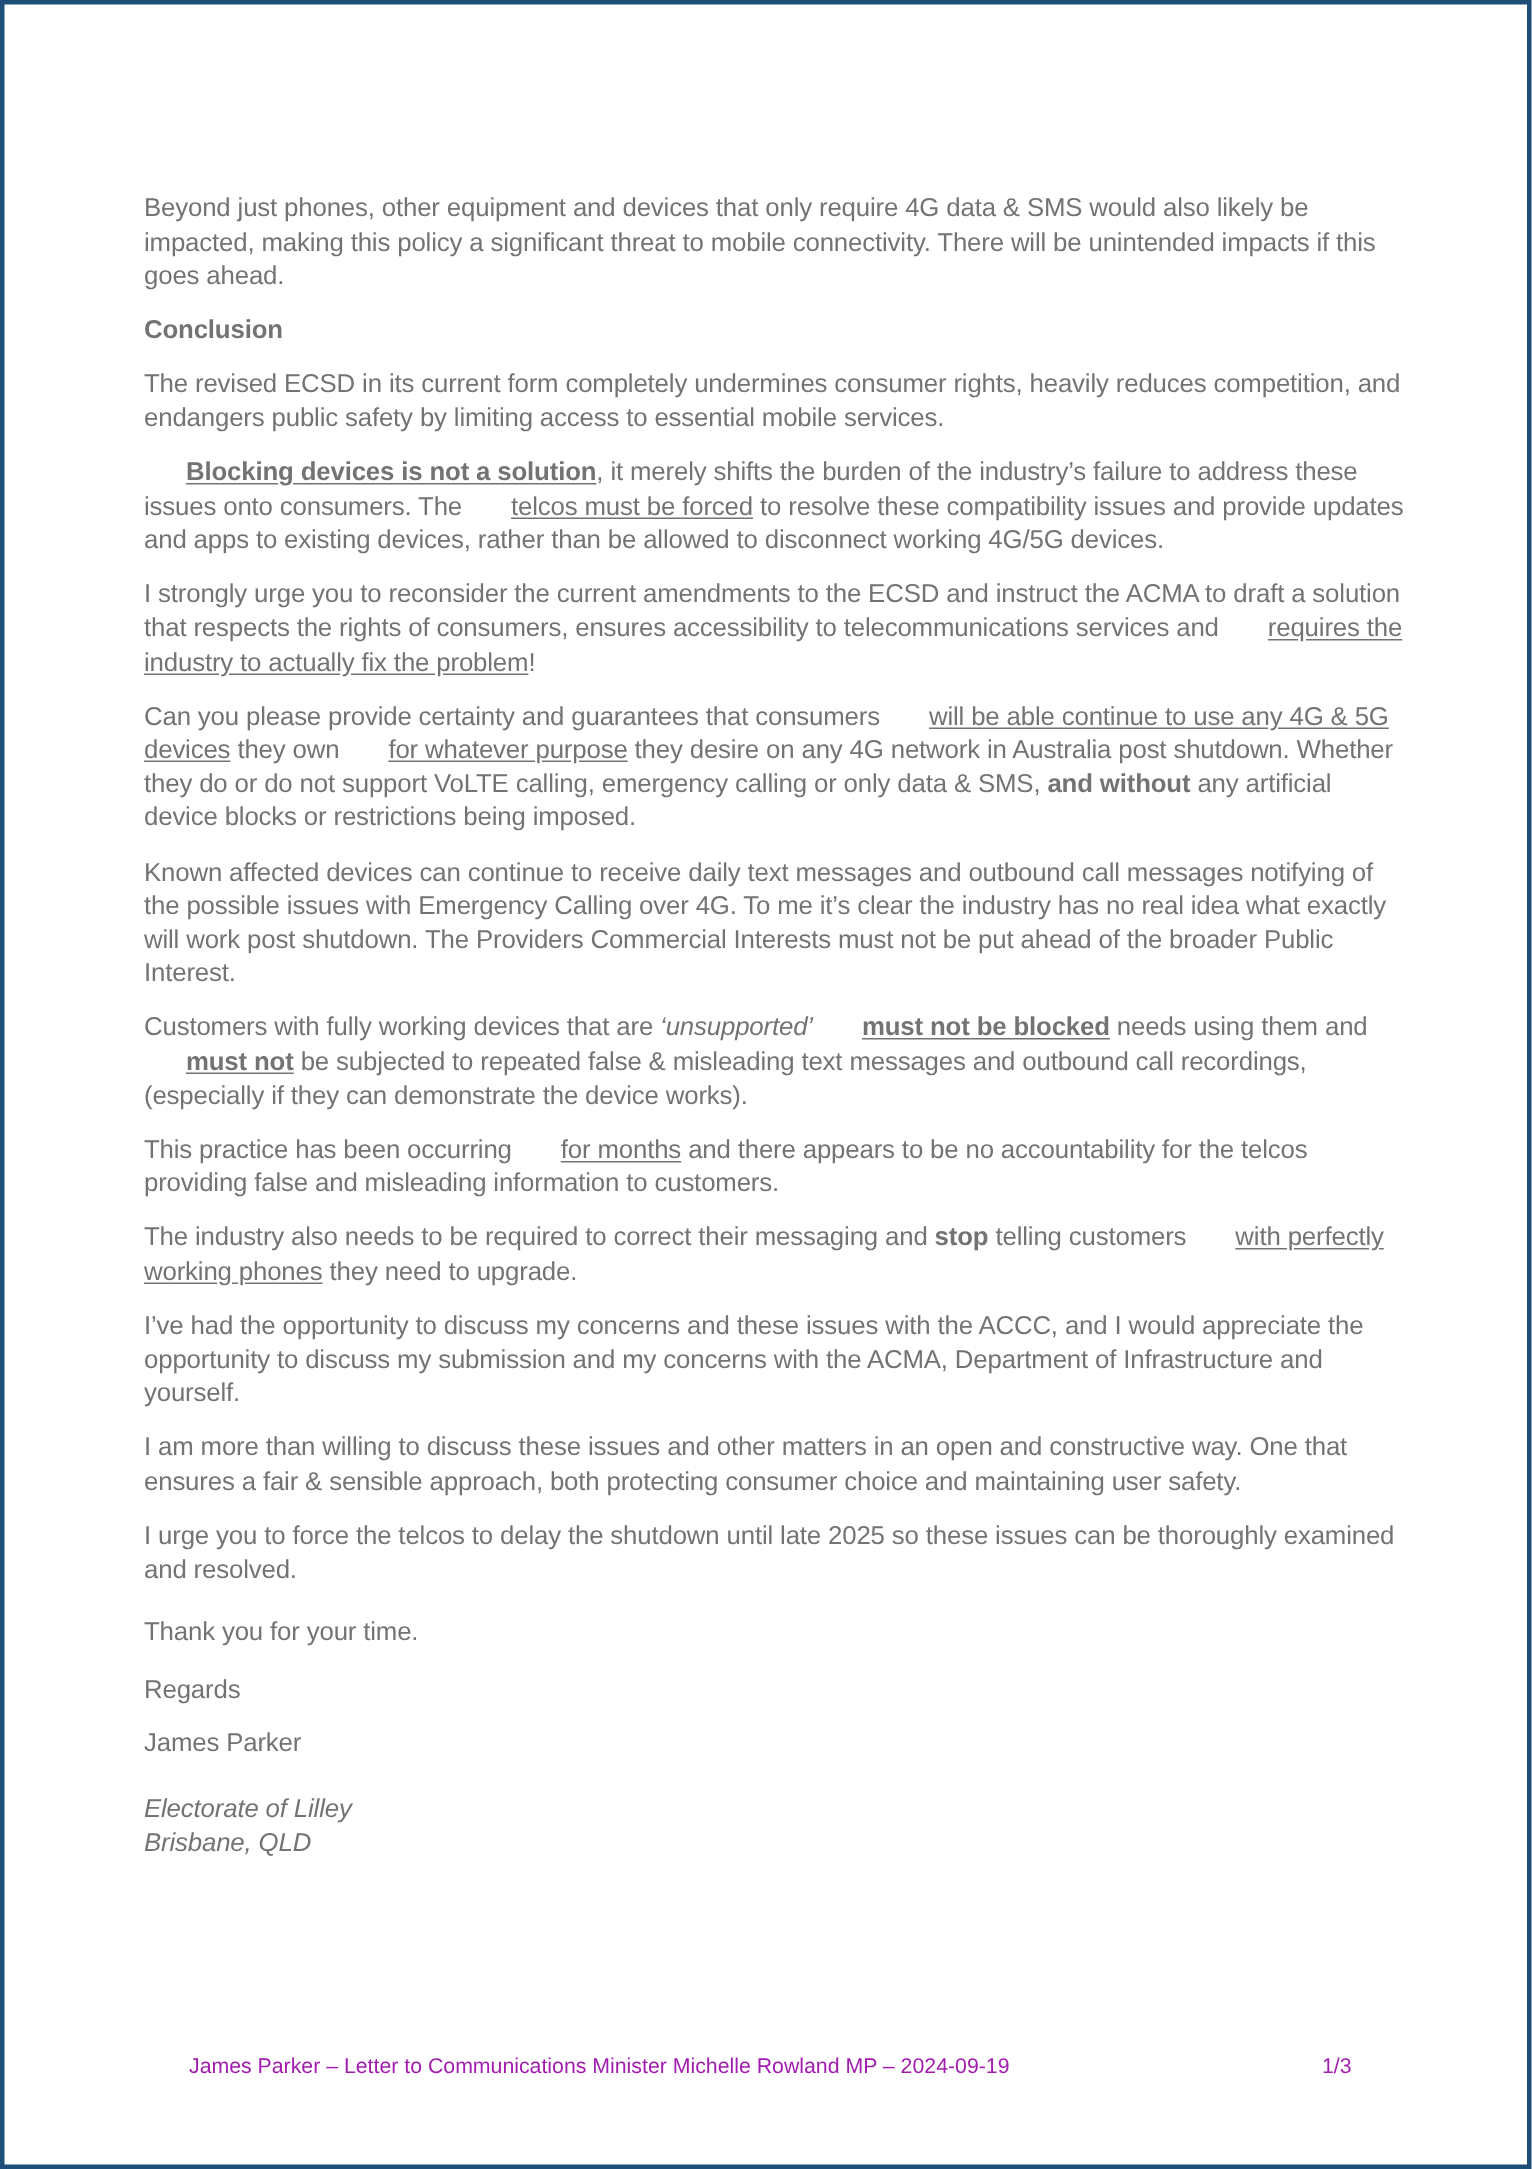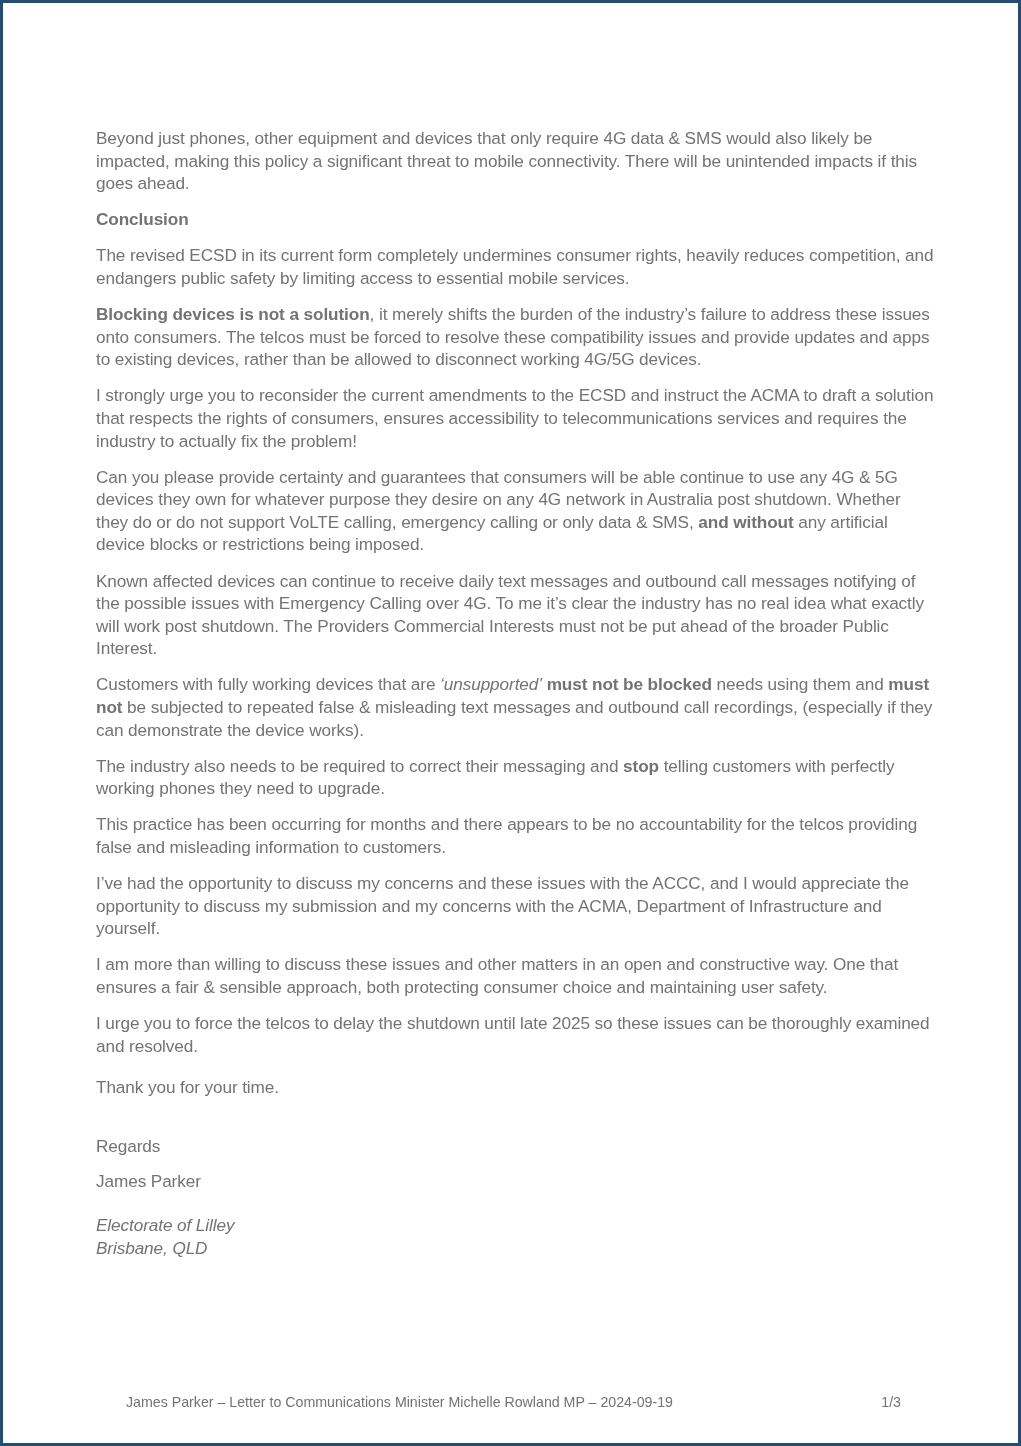--- a/index.html
+++ b/index.html
@@ -8,29 +8,29 @@
     position: absolute; left: 0; top: 0; width: 1021px; height: 1446px;
     box-sizing: border-box; border: 3px solid #1f4e79; background: #fff;
   }
   .page {
     position: absolute; left: 93px; top: 124px; width: 840px;
     font-family: "Liberation Sans", sans-serif; font-size: 17.2px;
     line-height: 22.6px; color: #737373;
     letter-spacing: -0.1px;
   }
   .page p { margin: 0 0 13.5px 0; }
-  .u { text-underline-offset: 2px; }
+  .u { text-decoration: underline; text-underline-offset: 2px; margin-left: 28px; }
   .b { font-weight: bold; }
   .i { font-style: italic; }
   .heading { font-weight: bold; margin: 0; }
   .sig p { margin: 0; }
   .footer {
     position: absolute; top: 1367px; left: 123px; width: 775px;
-    font-family: "Liberation Sans", sans-serif; font-size: 14.2px; color: #737373;
-    display: flex; justify-content: space-between; margin-top: 24px;
+    font-family: "Liberation Sans", sans-serif; font-size: 14.2px; color: #a21caf;
+    display: flex; justify-content: space-between;
   }
 </style>
 </head>
 <body>
 
 <div class="frame">
   <div class="page">
     <p>Beyond just phones, other equipment and devices that only require 4G data &amp; SMS would also likely be impacted, making this policy a significant threat to mobile connectivity. There will be unintended impacts if this goes ahead.</p>
 
     <p class="heading">Conclusion</p>
@@ -39,31 +39,31 @@
     <p><span class="b u">Blocking devices is not a solution</span><span>, it merely shifts the burden of the industry’s failure to address these issues onto consumers. The </span><span class="u">telcos must be forced</span><span> to resolve these compatibility issues and provide updates and apps to existing devices, rather than be allowed to disconnect working 4G/5G devices.</span></p>
 
     <p><span>I strongly urge you to reconsider the current amendments to the ECSD and instruct the ACMA to draft a solution that respects the rights of consumers, ensures accessibility to telecommunications services and </span><span class="u">requires the industry to actually fix the problem</span><span>!</span></p>
 
     <p><span>Can you please provide certainty and guarantees that consumers </span><span class="u">will be able continue to use any 4G &amp; 5G devices</span><span> they own </span><span class="u">for whatever purpose</span><span> they desire on any 4G network in Australia post shutdown. Whether they do or do not support VoLTE calling, emergency calling or only data &amp; SMS, </span><span class="b">and without</span><span> any artificial device blocks or restrictions being imposed.</span></p>
 
     <p>Known affected devices can continue to receive daily text messages and outbound call messages notifying of the possible issues with Emergency Calling over 4G. To me it’s clear the industry has no real idea what exactly will work post shutdown. The Providers Commercial Interests must not be put ahead of the broader Public Interest.</p>
 
     <p><span>Customers with fully working devices that are </span><span class="i">‘unsupported’</span><span> </span><span class="b u">must not be blocked</span><span> needs using them and </span><span class="b u">must not</span><span> be subjected to repeated false &amp; misleading text messages and outbound call recordings, (especially if they can demonstrate the device works).</span></p>
 
+    <p><span>This practice has been occurring </span><span class="u">for months</span><span> and there appears to be no accountability for the telcos providing false and misleading information to customers.</span></p>
+
     <p><span>The industry also needs to be required to correct their messaging and </span><span class="b">stop</span><span> telling customers </span><span class="u">with perfectly working phones</span><span> they need to upgrade.</span></p>
-
-    <p><span>This practice has been occurring </span><span class="u">for months</span><span> and there appears to be no accountability for the telcos providing false and misleading information to customers.</span></p>
 
     <p>I’ve had the opportunity to discuss my concerns and these issues with the ACCC, and I would appreciate the opportunity to discuss my submission and my concerns with the ACMA, Department of Infrastructure and yourself.</p>
     <p>I am more than willing to discuss these issues and other matters in an open and constructive way. One that ensures a fair &amp; sensible approach, both protecting consumer choice and maintaining user safety.</p>
     <p>I urge you to force the telcos to delay the shutdown until late 2025 so these issues can be thoroughly examined and resolved.</p>
 
     <p style="margin-top:19px">Thank you for your time.</p>
 
-    <div class="sig" style="margin-top:36px">
+    <div class="sig" style="margin-top:16px">
       <p>Regards</p>
       <p style="margin-top:13px">James Parker</p>
       <p class="i" style="margin-top:21px">Electorate of Lilley</p>
       <p class="i">Brisbane, QLD</p>
     </div>
   </div>
 
   <div class="footer">
     <span>James Parker – Letter to Communications Minister Michelle Rowland MP – 2024-09-19</span>
     <span>1/3</span>

